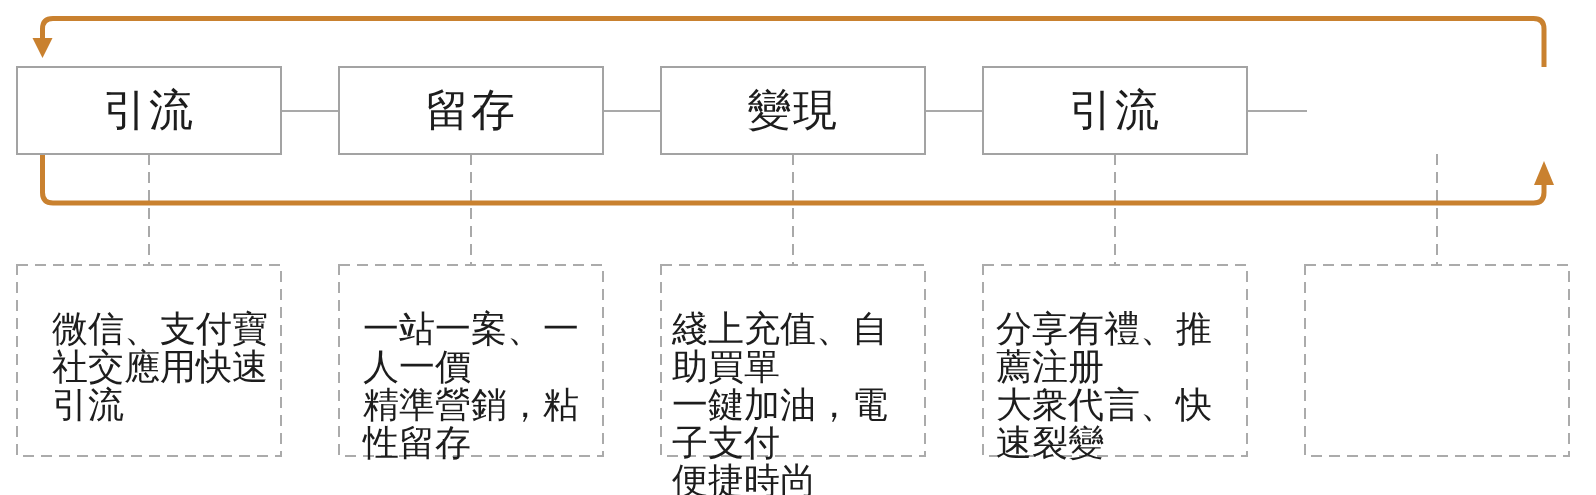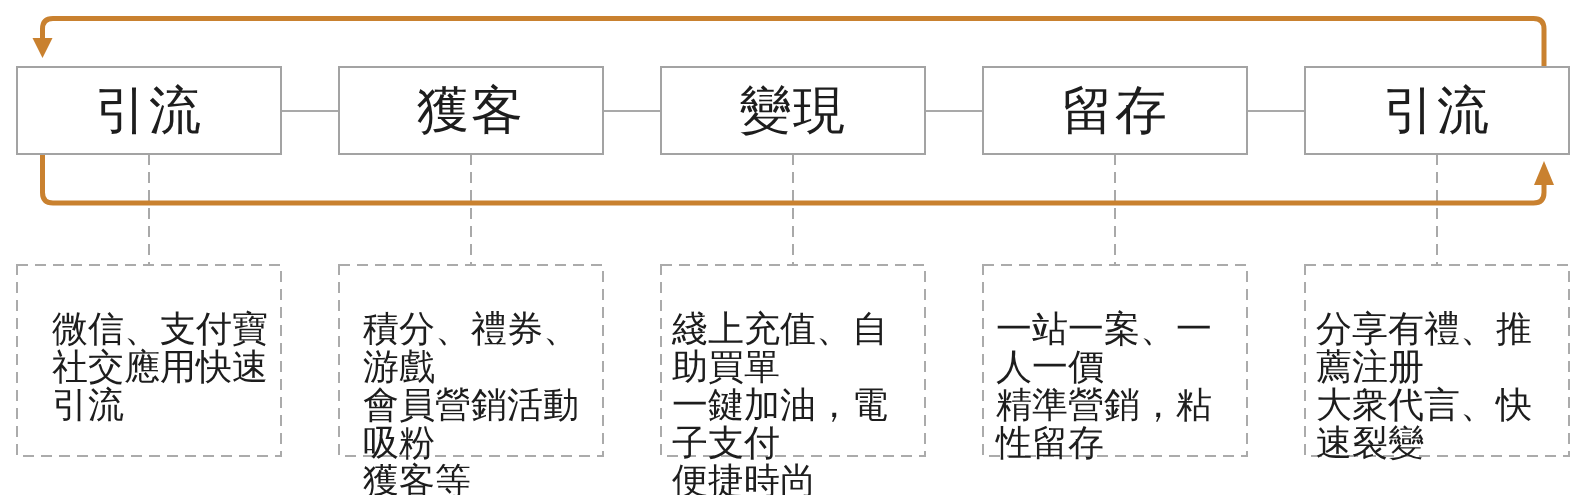--- a/index.html
+++ b/index.html
@@ -71,21 +71,21 @@
     width: 266px;
     height: 89px;
     box-sizing: border-box;
     border: 2px solid var(--box-border, #A3A3A3);
     background: #ffffff;
     display: flex;
     align-items: center;
     justify-content: center;
   }
   .stage-label {
-    font-size: 52px;
+    font-size: 44px;
     font-weight: 500;
     color: var(--text, #1D1D1D);
     letter-spacing: 2px;
     white-space: nowrap;
   }
   .stage-desc {
     position: absolute;
     top: 265px;
     left: 0;
     width: 266px;
@@ -137,47 +137,39 @@
   </svg>
 
   <div class="col">
     <div class="stage-box">
       <span class="stage-label">引流</span>
     </div>
     <div class="stage-desc">微信、支付寶
 社交應用快速引流</div>
   </div>
 
+
   <div class="col">
     <div class="stage-box">
-      <span class="stage-label">獲客</span>
+      <span class="stage-label">留存</span>
     </div>
-    <div class="stage-desc">積分、禮券、游戲
-會員營銷活動吸粉
-獲客等</div>
+    <div class="stage-desc">一站一案、一人一價
+精準營銷，粘性留存</div>
   </div>
 
   <div class="col">
     <div class="stage-box">
       <span class="stage-label">變現</span>
     </div>
     <div class="stage-desc">綫上充值、自助買單
 一鍵加油，電子支付
 便捷時尚</div>
   </div>
 
   <div class="col">
     <div class="stage-box">
-      <span class="stage-label">留存</span>
-    </div>
-    <div class="stage-desc">一站一案、一人一價
-精準營銷，粘性留存</div>
-  </div>
-
-  <div class="col">
-    <div class="stage-box">
       <span class="stage-label">引流</span>
     </div>
     <div class="stage-desc">分享有禮、推薦注册
 大衆代言、快速裂變</div>
   </div>
 
 </div>
 
 </body></html>

